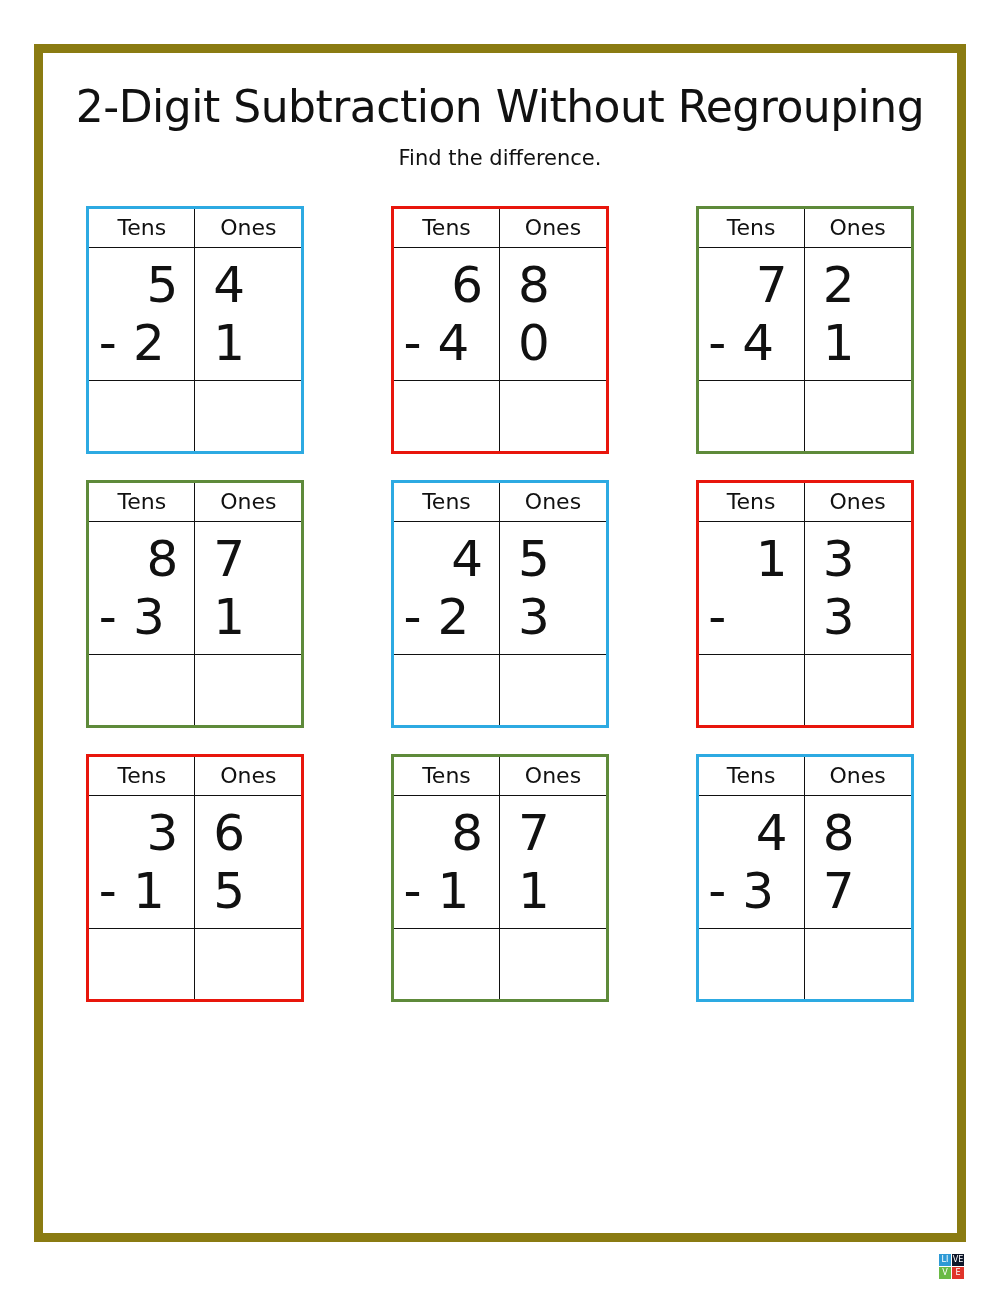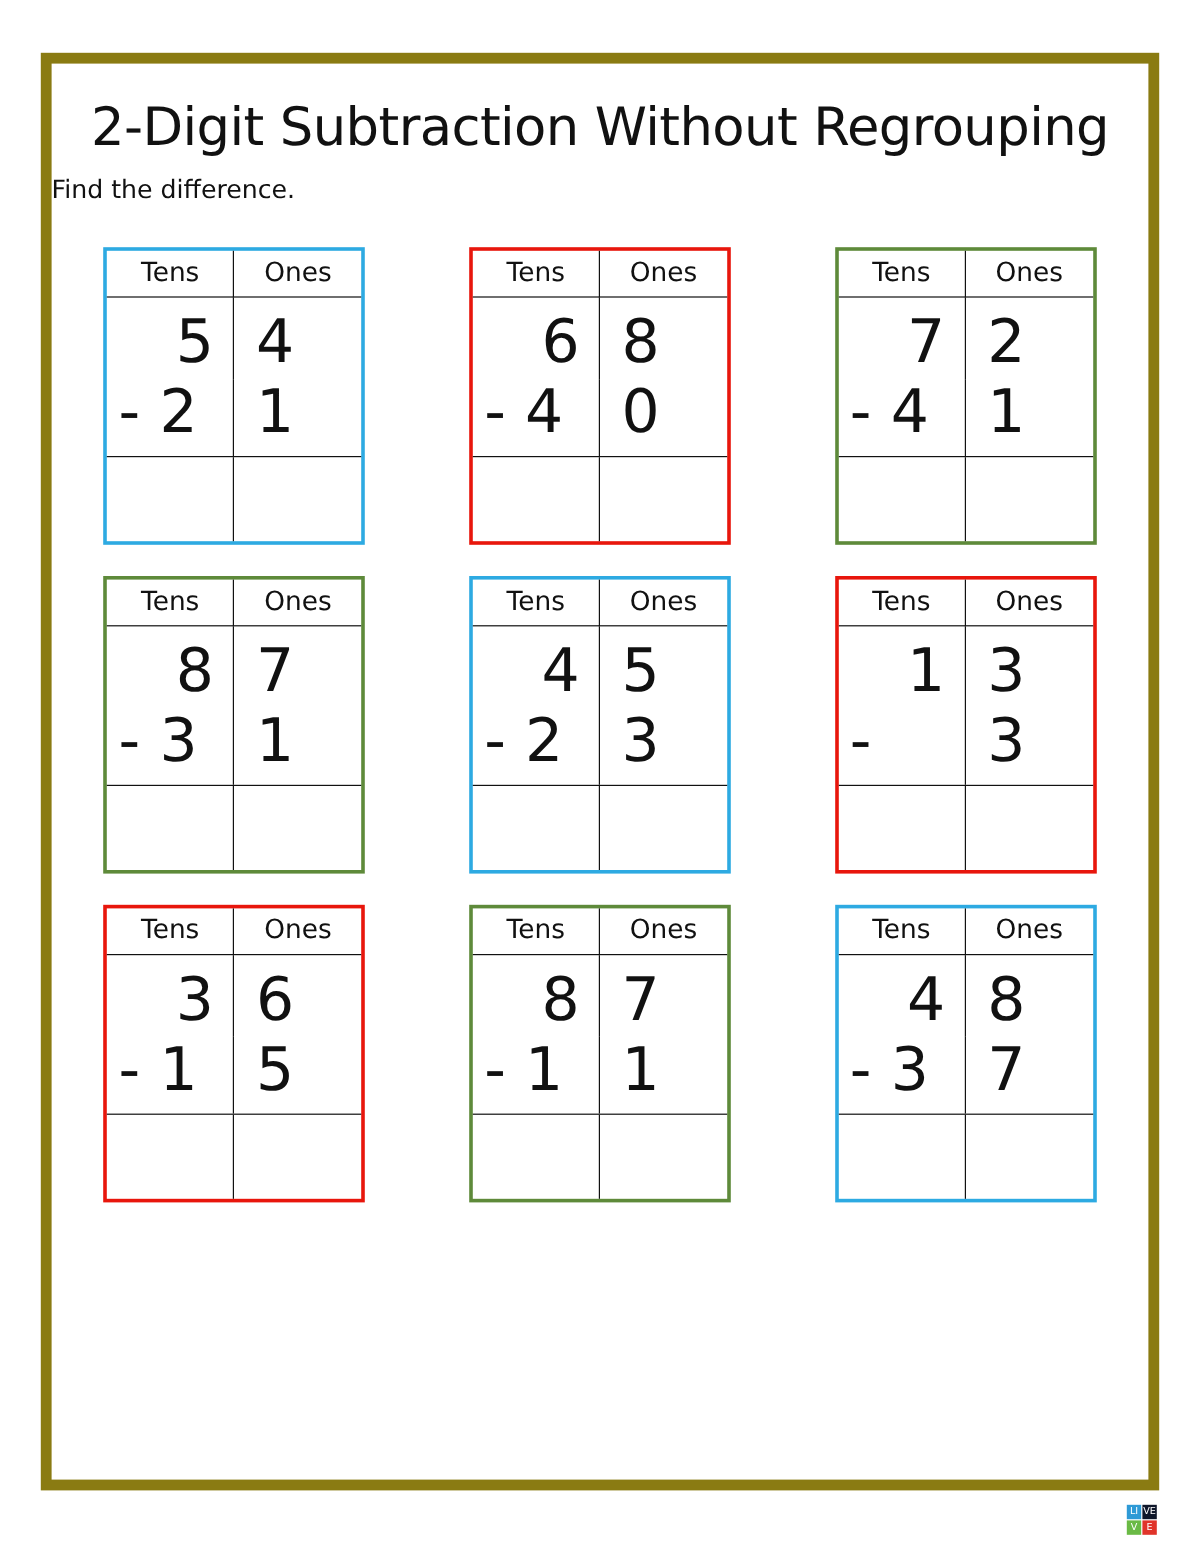--- a/index.html
+++ b/index.html
@@ -31,20 +31,21 @@
   .title {
     text-align: center;
     font-size: 44px;
     font-weight: normal;
     color: #111111;
     margin: 28px 0 0 0;
     letter-spacing: -0.5px;
     font-family: "DejaVu Sans", sans-serif;
   }
   .subtitle {
+    text-align: center;
     font-size: 21px;
     color: #111111;
     margin-top: 14px;
     font-family: "DejaVu Sans", sans-serif;
   }
 
   
   .grid {
     margin-top: 36px;
     display: grid;

